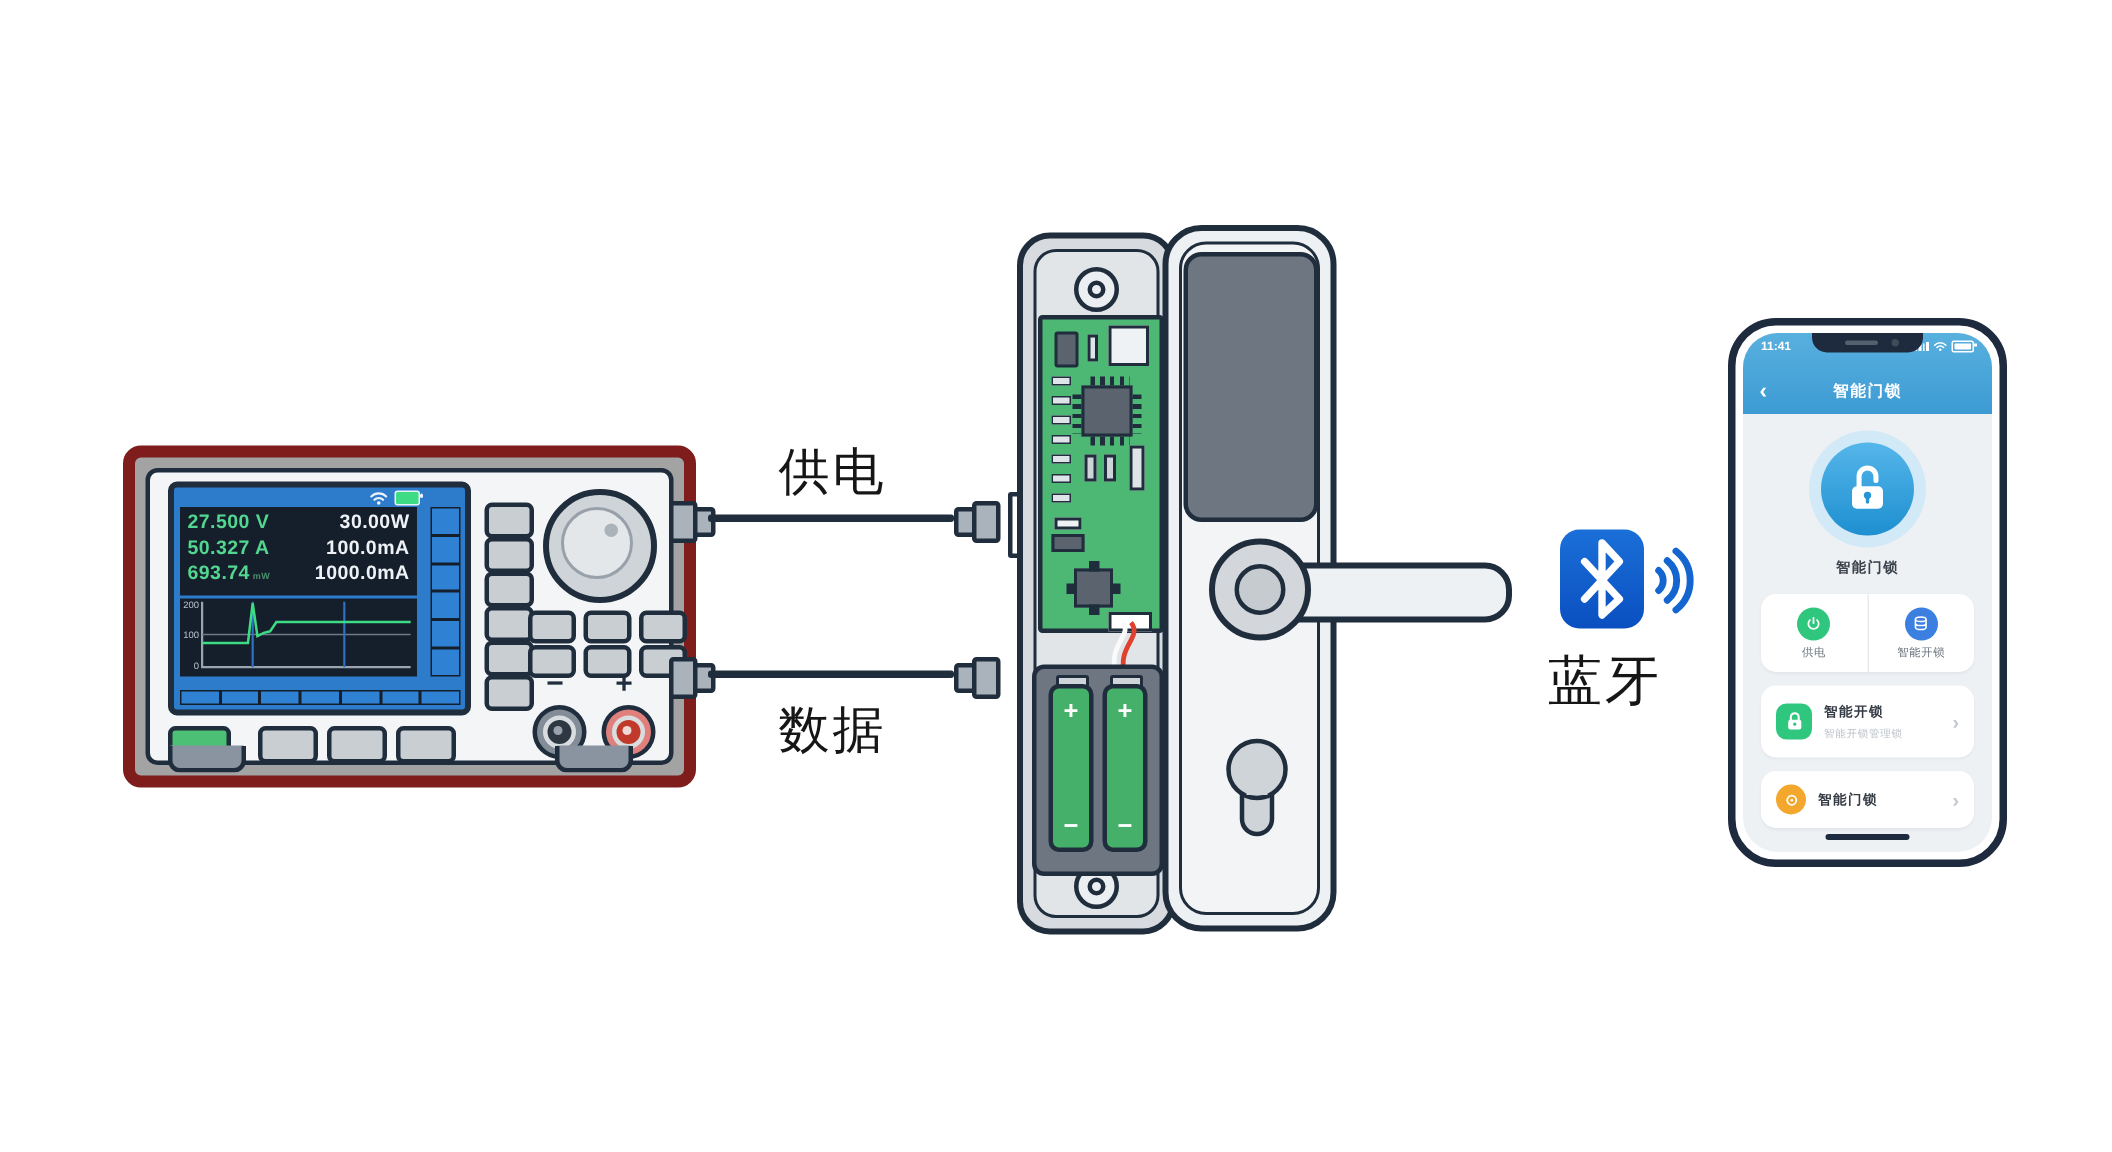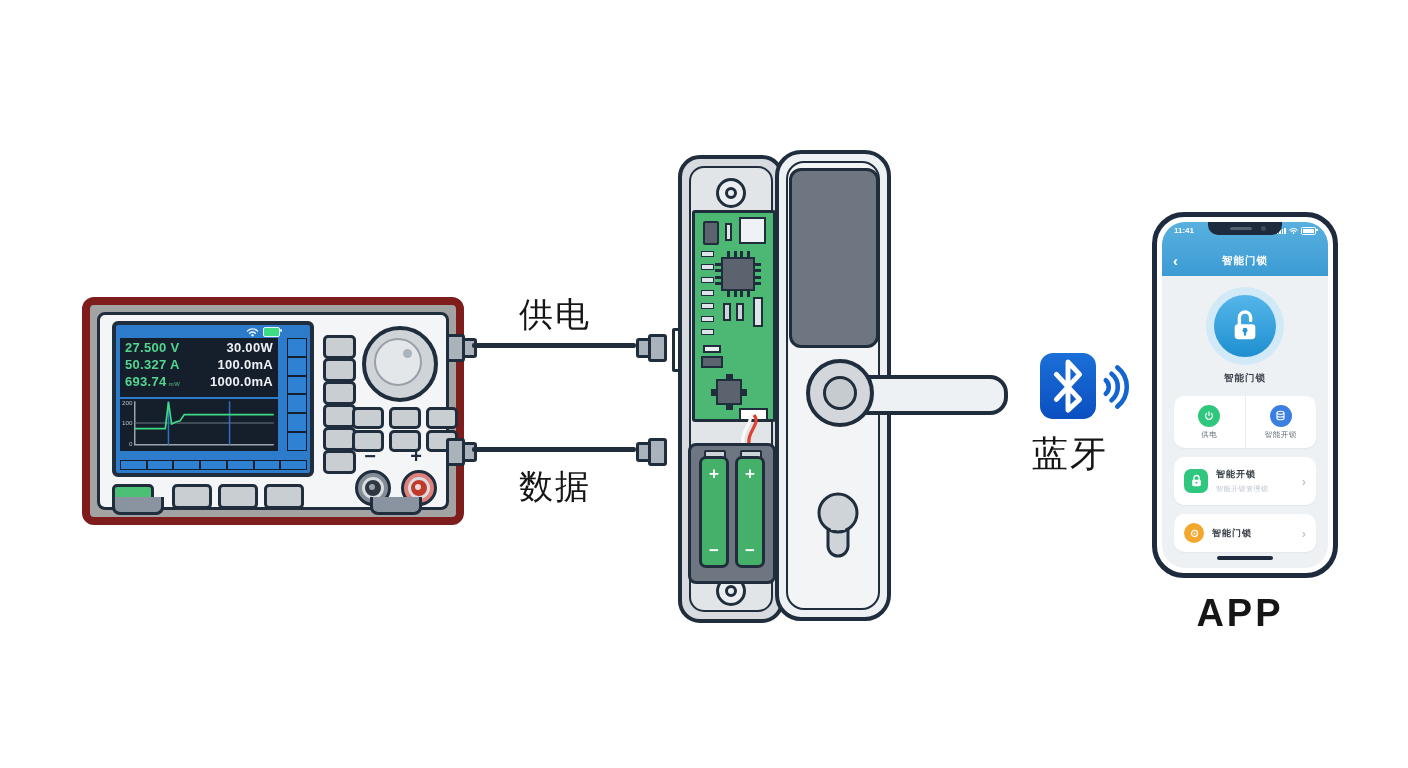--- a/index.html
+++ b/index.html
@@ -412,15 +412,14 @@
         </span>
         <span class="row-txt">
           <span class="row-title">智能门锁</span>
         </span>
         <span class="chev">›</span>
       </div>
 
       <div class="home-ind"></div>
     </div>
   </div>
-  <div class="abs big-label" style="left:1178px;top:592px;width:124px;font-size:38px;font-weight:600;letter-spacing:3px">APP</div>
 
 </div>
 
 </body></html>

